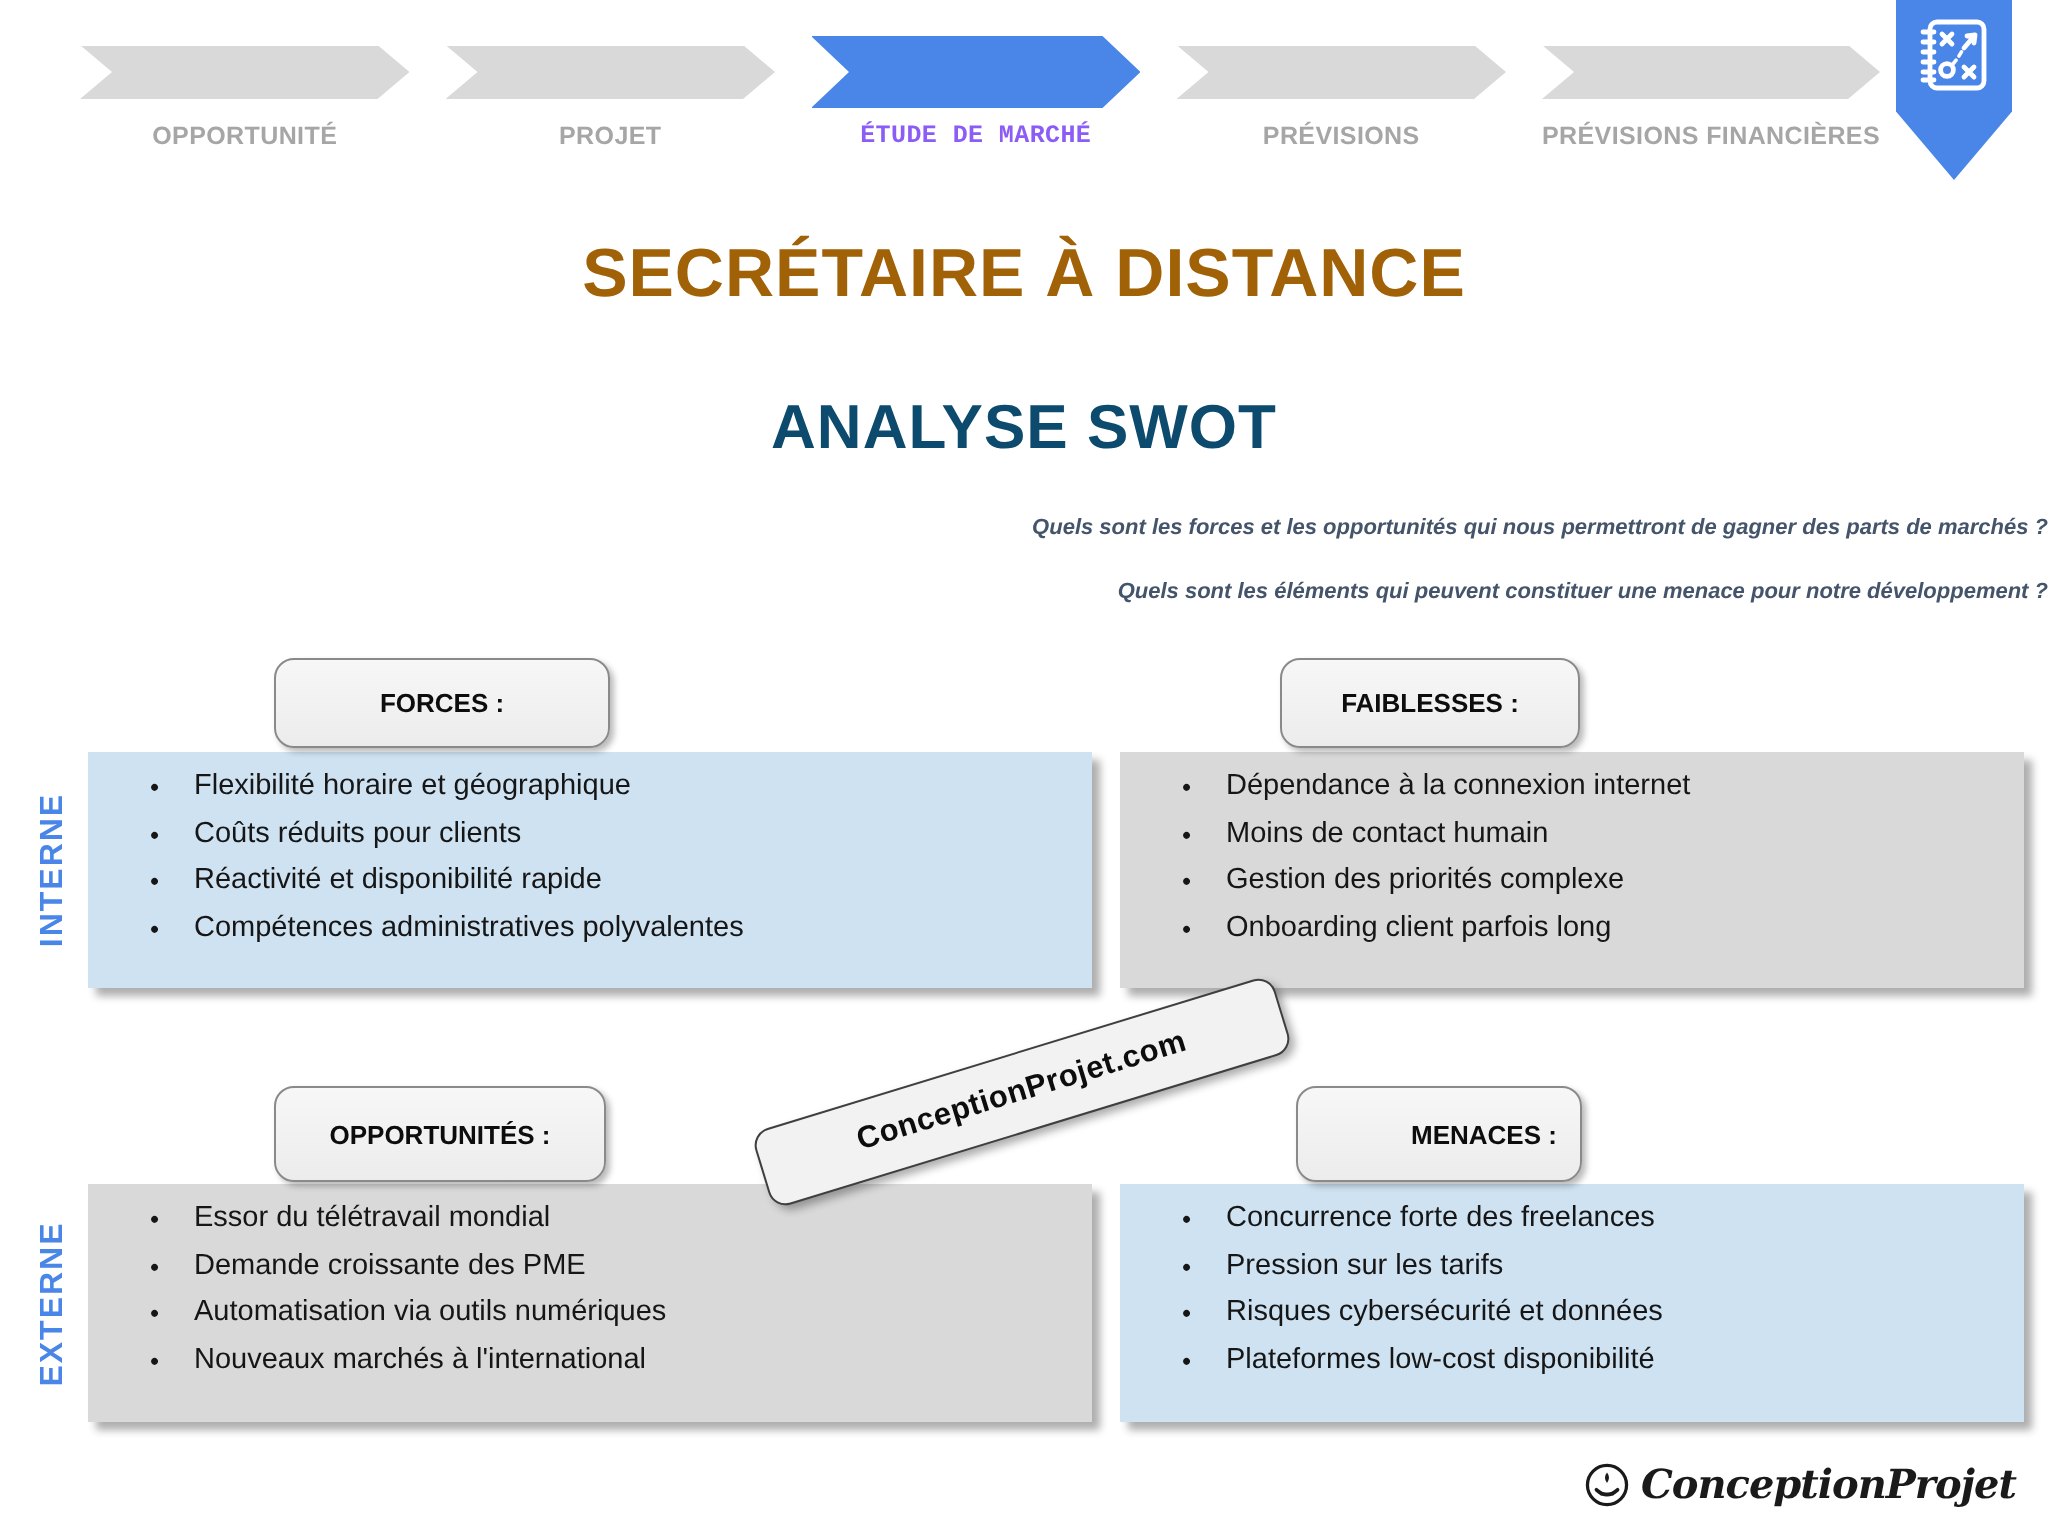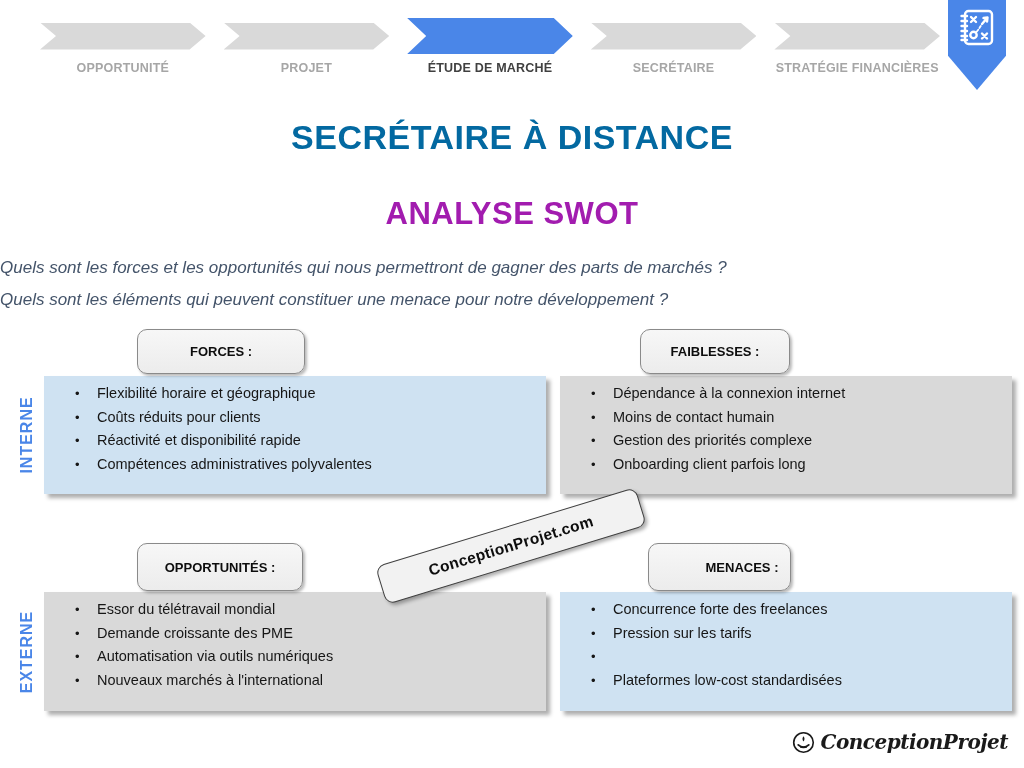--- a/index.html
+++ b/index.html
@@ -10,34 +10,34 @@
   
   .breadcrumb { position:absolute; left:40px; top:18px; width:900px; display:flex; column-gap:18px; }
   .step { flex:1 1 0; display:flex; flex-direction:column; align-items:center; }
   .arrow-wrap { height:36px; width:100%; display:flex; align-items:center; }
   .step-arrow { width:100%; height:27px; background:#d9d9d9;
     clip-path:polygon(0 0, calc(100% - 16px) 0, 100% 50%, calc(100% - 16px) 100%, 0 100%, 16px 50%); }
   .step.active .step-arrow { height:36px; background:#4a86e8;
     clip-path:polygon(0 0, calc(100% - 19px) 0, 100% 50%, calc(100% - 19px) 100%, 0 100%, 19px 50%); }
   .step-label { margin-top:7px; font-size:12.5px; font-weight:bold; color:#a6a6a6;
     letter-spacing:.2px; white-space:nowrap; }
-  .step.active .step-label { color:#404040; }
+  .step.active .step-label { color:#8b5cf6;font-family:Liberation Mono, monospace; }
 
   
   .bookmark { position:absolute; left:948px; top:0; width:58px; height:90px; background:#4a86e8;
     clip-path:polygon(0 0, 100% 0, 100% 62%, 50% 100%, 0 62%); display:flex; justify-content:center; }
   .bookmark svg { margin-top:7px; }
 
   
   .main-title { position:absolute; top:118px; left:0; width:100%; text-align:center;
-    font-size:34px; font-weight:bold; color:#0369a1; letter-spacing:.5px; }
+    font-size:34px; font-weight:bold; color:#a16207; letter-spacing:.5px; }
   .sub-title { position:absolute; top:196px; left:0; width:100%; text-align:center;
-    font-size:31px; font-weight:bold; color:#a21caf; letter-spacing:.5px; }
-  .question { position:absolute; left:0; width:100%; text-align:left;
-    font-size:17px; font-style:italic; font-weight:400; color:#44546a; }
+    font-size:31px; font-weight:bold; color:#0c4a6e; letter-spacing:.5px; }
+  .question { position:absolute; left:0; width:100%; text-align:right;
+    font-size:11px; font-style:italic; font-weight:700; color:#44546a; }
   .q1 { top:258px; } .q2 { top:290px; }
 
   
   .q-header { position:absolute; background:linear-gradient(#f7f7f7,#ececec);
     border:1.4px solid #8a8a8a; border-radius:10px; box-shadow:2px 2px 3px rgba(0,0,0,.28);
     display:flex; align-items:center; justify-content:center;
     font-size:13px; font-weight:bold; color:#0d0d0d; z-index:3; }
   .h-forces   { left:137px; top:329px; width:168px; height:45px; }
   .h-faibl    { left:640px; top:329px; width:150px; height:45px; }
   .h-opps     { left:137px; top:543px; width:166px; height:48px; }
@@ -94,27 +94,27 @@
     <div class="step active">
       <div class="arrow-wrap">
           <div class="step-arrow"></div>
         </div>
       <div class="step-label">ÉTUDE DE MARCHÉ</div>
     </div>
     <div class="step">
       <div class="arrow-wrap">
           <div class="step-arrow"></div>
         </div>
-      <div class="step-label">SECRÉTAIRE</div>
-    </div>
-    <div class="step">
-      <div class="arrow-wrap">
-          <div class="step-arrow"></div>
-        </div>
-      <div class="step-label">STRATÉGIE FINANCIÈRES</div>
+      <div class="step-label">PRÉVISIONS</div>
+    </div>
+    <div class="step">
+      <div class="arrow-wrap">
+          <div class="step-arrow"></div>
+        </div>
+      <div class="step-label">PRÉVISIONS FINANCIÈRES</div>
     </div>
   </div>
 
   <div class="bookmark">
     <svg width="42" height="44" viewBox="0 0 42 44" fill="none" stroke="#ffffff" stroke-width="2.4" stroke-linecap="round">
       <rect x="9" y="4" width="27" height="33" rx="3.5"></rect>
       <line x1="5.5" y1="9" x2="11" y2="9"></line>
       <line x1="5.5" y1="14" x2="11" y2="14"></line>
       <line x1="5.5" y1="19" x2="11" y2="19"></line>
       <line x1="5.5" y1="24" x2="11" y2="24"></line>
@@ -204,24 +204,25 @@
         <li>
           <span class="bullet">•</span>
           <span class="bullet-text">Concurrence forte des freelances</span>
         </li>
         <li>
           <span class="bullet">•</span>
           <span class="bullet-text">Pression sur les tarifs</span>
         </li>
         <li>
           <span class="bullet">•</span>
-        </li>
-        <li>
-          <span class="bullet">•</span>
-          <span class="bullet-text">Plateformes low-cost standardisées</span>
+          <span class="bullet-text">Risques cybersécurité et données</span>
+        </li>
+        <li>
+          <span class="bullet">•</span>
+          <span class="bullet-text">Plateformes low-cost disponibilité</span>
         </li>
       </ul>
   </div>
 
   <div class="axis-label axis-interne">INTERNE</div>
   <div class="axis-label axis-externe">EXTERNE</div>
 
   <div class="watermark">ConceptionProjet.com</div>
 
   <div class="footer-logo">

